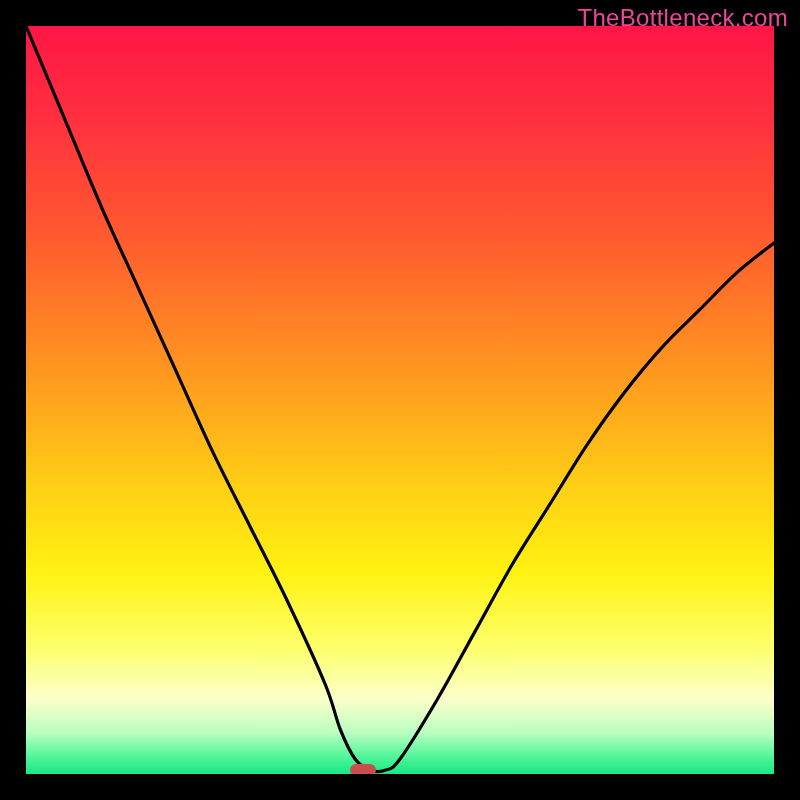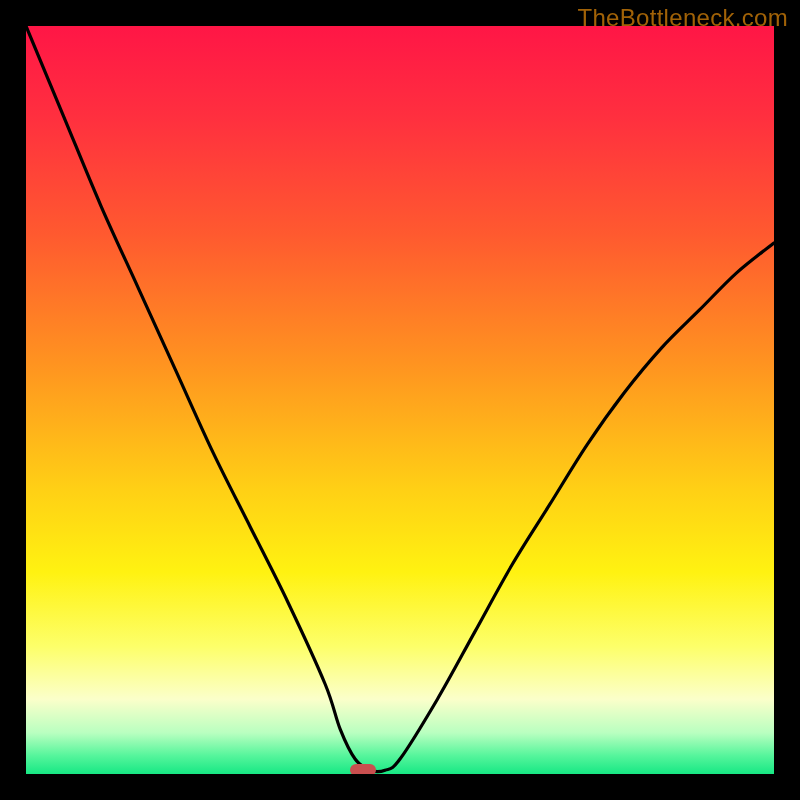--- a/index.html
+++ b/index.html
@@ -14,21 +14,21 @@
   .frame {
     position: relative;
     width: 800px;
     height: 800px;
     background: #000;
   }
   .watermark {
     position: absolute;
     top: 4px;
     right: 12px;
-    color: #a16207;
+    color: #ec4899;
     font-size: 24px;
     font-weight: 500;
     letter-spacing: 0.3px;
     z-index: 10;
   }
   .plot-area {
     position: absolute;
     left: 26px;
     top: 26px;
     width: 748px;

